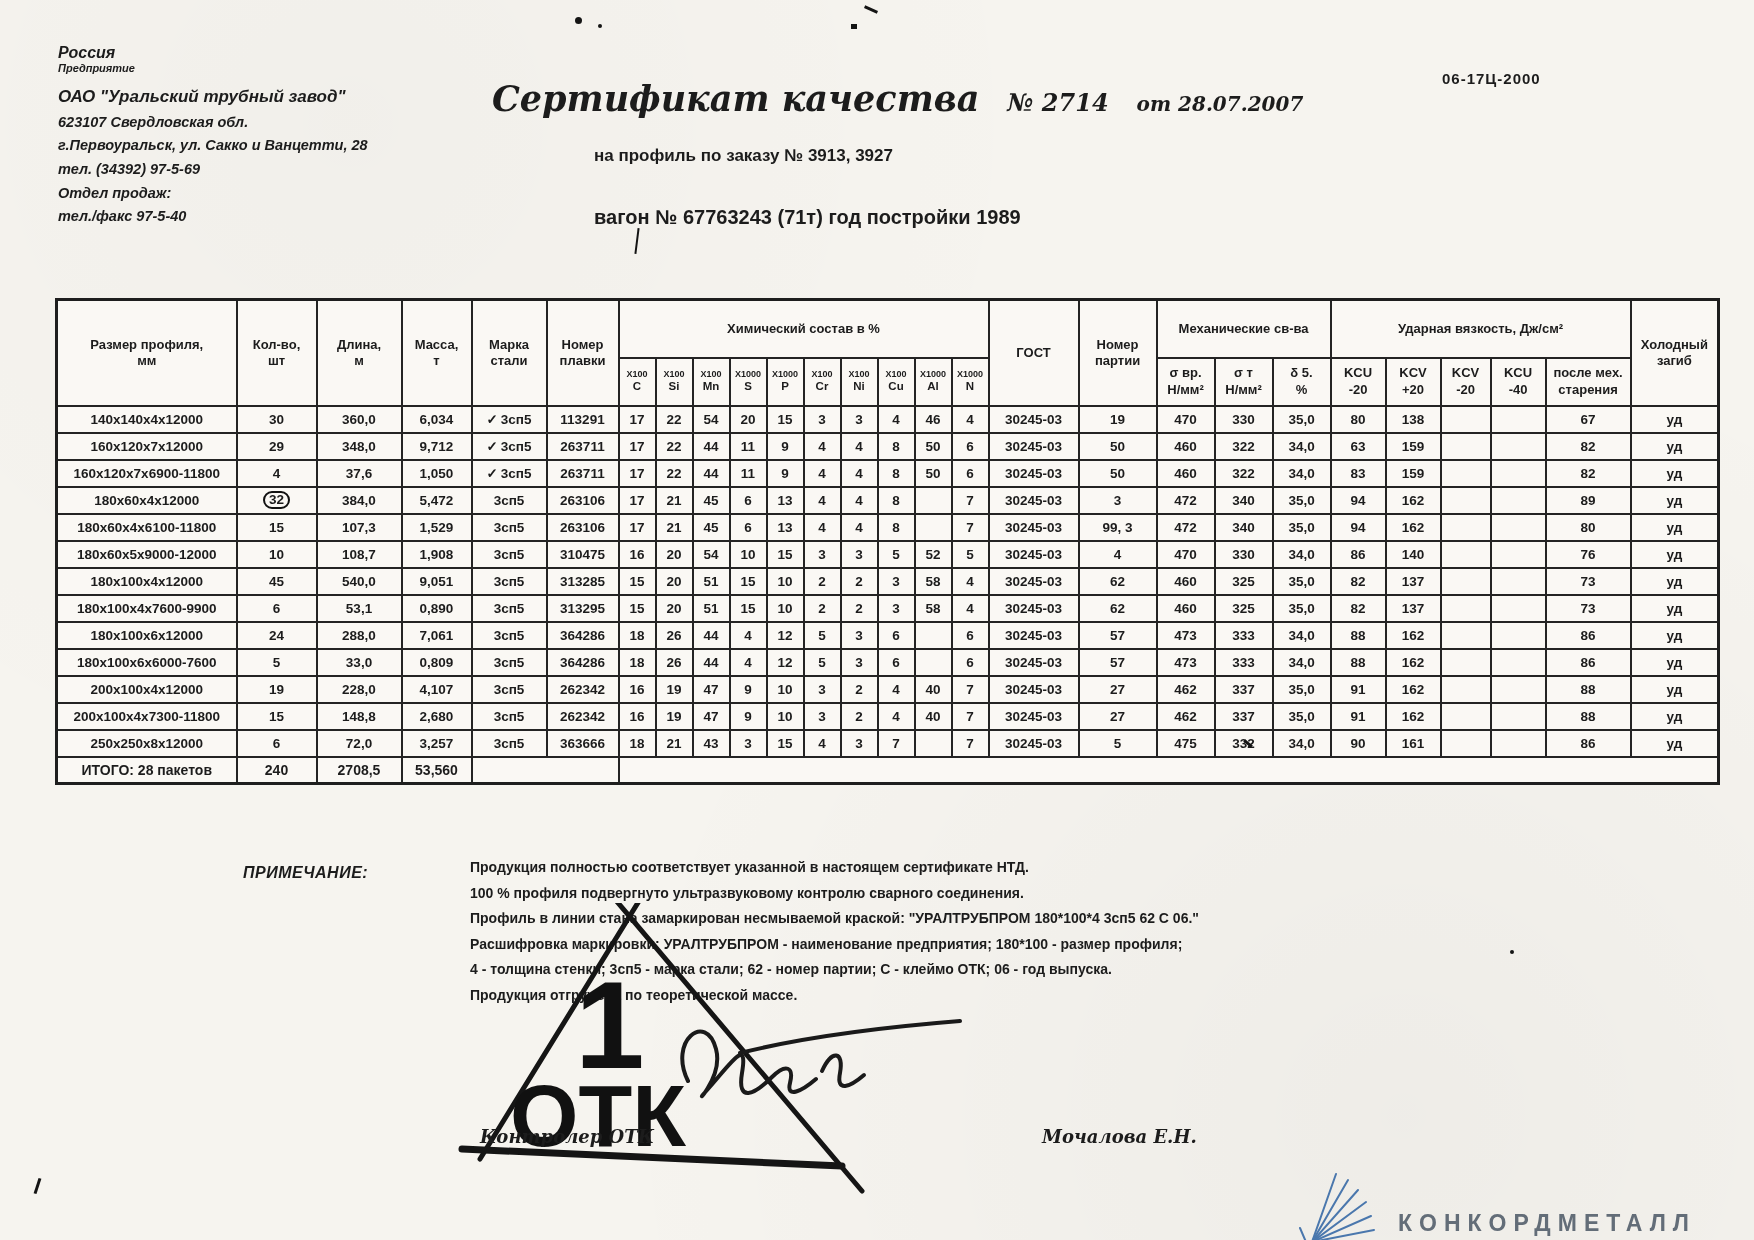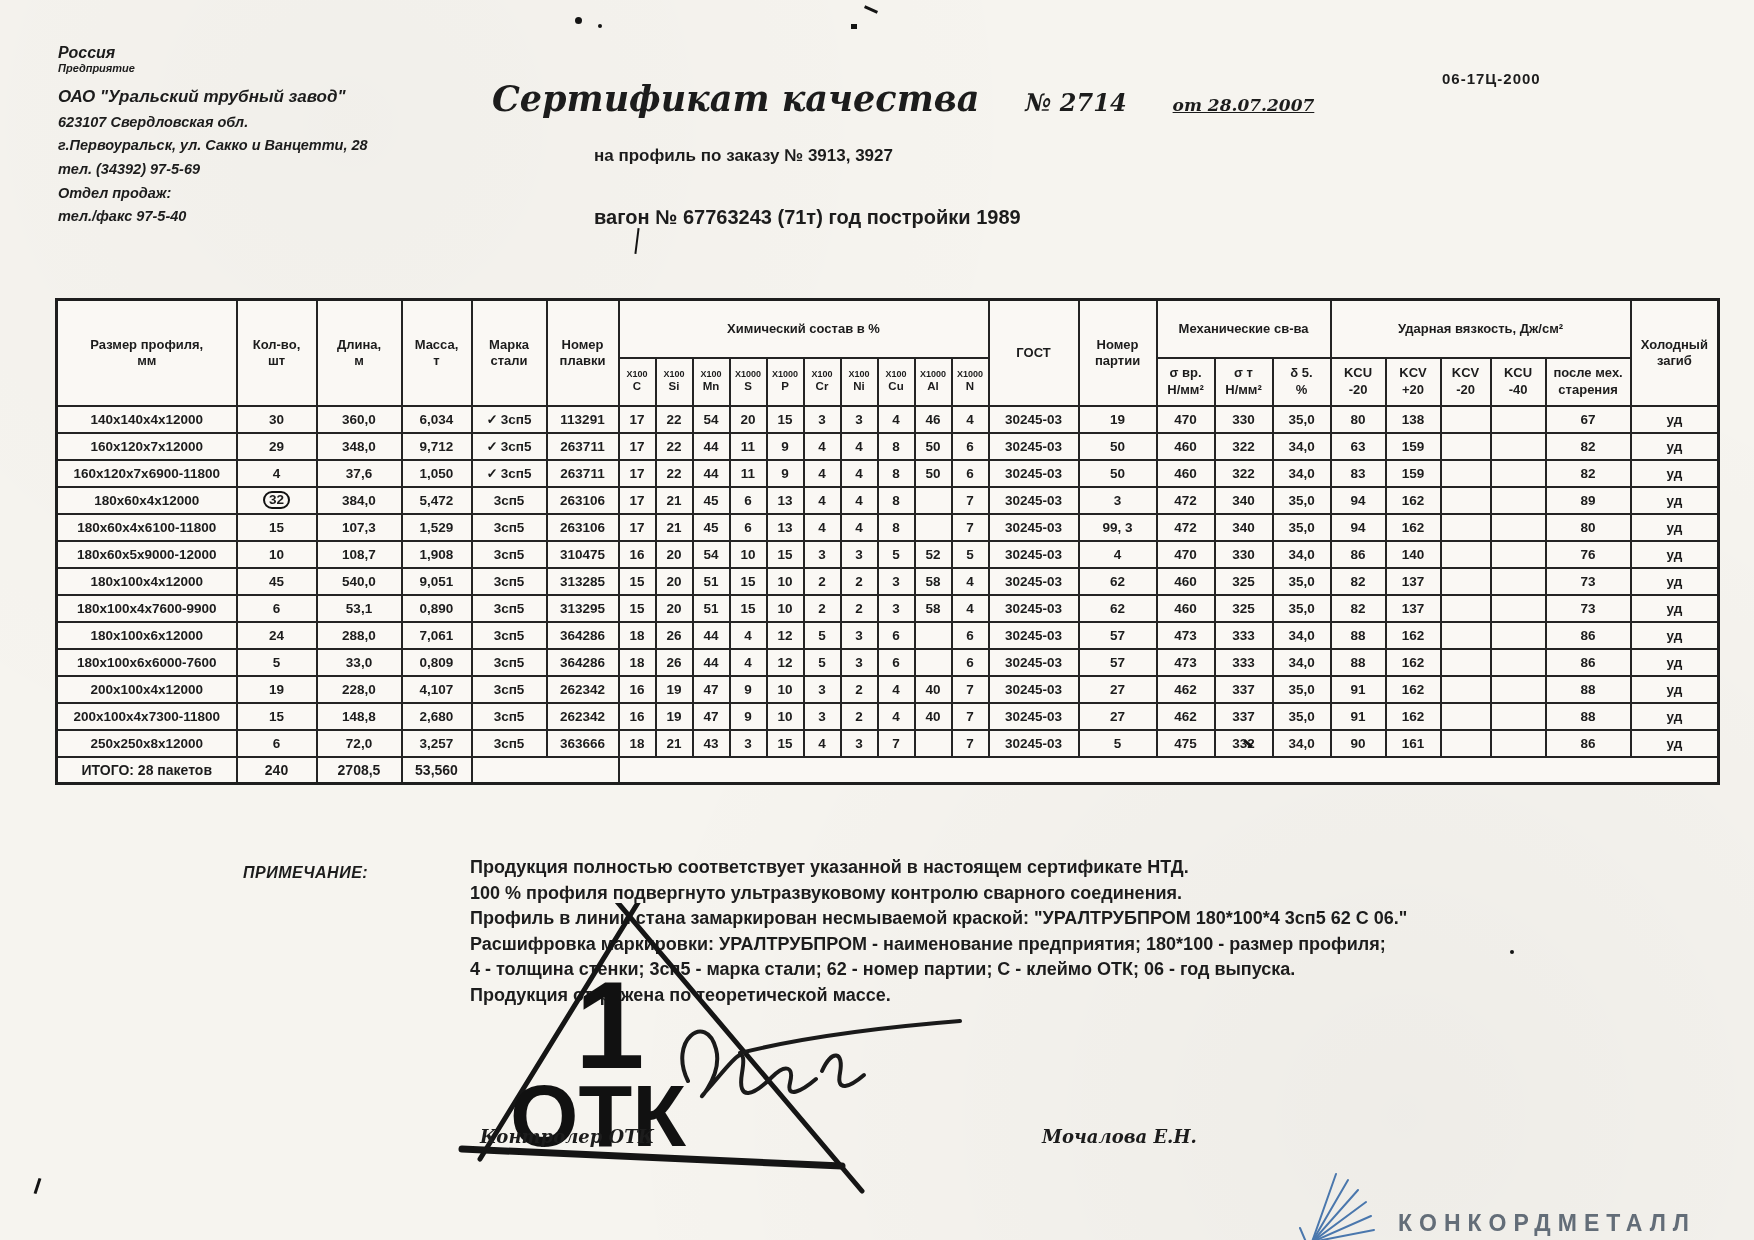--- a/index.html
+++ b/index.html
@@ -12,25 +12,25 @@
     background:
       radial-gradient(circle at 20% 10%, rgba(0,0,0,0.02), transparent 40%),
       radial-gradient(circle at 80% 90%, rgba(0,0,0,0.03), transparent 45%),
       #f6f4ef;}
   
   .company{position:absolute;left:58px;top:44px;font-style:italic;font-weight:bold;line-height:1.15;}
   .c-country{font-size:16px;}
   .c-label{font-size:11px;margin-top:0;}
   .c-name{font-size:17px;margin-top:12px;}
   .c-line{font-size:14.5px;margin-top:7px;}
-  .titlebar{position:absolute;left:492px;top:78px;display:flex;align-items:baseline;gap:46px;
+  .titlebar{position:absolute;left:492px;top:78px;display:flex;align-items:baseline;gap:28px;
     font-family:"DejaVu Serif",serif;font-style:italic;font-weight:bold;white-space:nowrap;}
   .t-main{font-size:35px;}
   .t-num{font-size:24px;}
-  .t-date{font-size:17px;text-decoration:underline;}
+  .t-date{font-size:20px;}
   .order-line{position:absolute;left:594px;top:146px;font-size:17px;font-weight:bold;}
   .wagon-line{position:absolute;left:594px;top:206px;font-size:20px;font-weight:bold;}
   .scan-code{position:absolute;left:1442px;top:70px;font-size:15px;font-weight:bold;letter-spacing:1px;}
   
   table.cert{position:absolute;left:55px;top:298px;border-collapse:collapse;table-layout:fixed;
     width:1662px;border:3px solid #1e1e1e;background:#faf8f4;}
   table.cert th,table.cert td{border:2px solid #242424;padding:1px 3px;vertical-align:middle;}
   table.cert th{font-size:13px;font-weight:bold;text-align:center;white-space:pre-line;line-height:1.25;}
   table.cert thead tr:first-child{height:58px;}
   table.cert thead tr:last-child{height:48px;}
@@ -42,21 +42,21 @@
   th .mult{font-size:9px;font-weight:bold;line-height:1.1;}
   th .el{font-size:11.5px;font-weight:bold;line-height:1.2;}
   th.small2{font-size:11px;}
   tr.total-row{height:33px;}
   tr.total-row td{font-size:14px;}
   tr.total-row td.noborder{border:none;background:transparent;}
   .circled{display:inline-block;border:2px solid #111;border-radius:11px;padding:0 4px;line-height:1.1;}
   .check{margin-right:3px;}
   
   .note-label{position:absolute;left:243px;top:864px;font-size:16px;font-weight:bold;font-style:italic;letter-spacing:0.5px;}
-  .notes{position:absolute;left:470px;top:855px;width:960px;font-size:18px;font-weight:bold;line-height:25.6px;}
+  .notes{position:absolute;left:470px;top:855px;width:960px;font-size:14px;font-weight:bold;line-height:25.6px;}
   
   .stamp-svg{position:absolute;left:440px;top:903px;}
   .sig-role{position:absolute;left:480px;top:1126px;font-family:"DejaVu Serif",serif;font-style:italic;font-weight:bold;font-size:18px;}
   .sig-name{position:absolute;left:1042px;top:1126px;font-family:"DejaVu Serif",serif;font-style:italic;font-weight:bold;font-size:18px;}
   
   .logo{position:absolute;left:1298px;top:1168px;display:flex;align-items:flex-end;gap:10px;}
   .logo-text{font-size:23px;font-weight:bold;letter-spacing:7px;color:#636d78;padding-bottom:6px;white-space:nowrap;}
   
   .speck{position:absolute;background:#141414;border-radius:50%;}
   .dash{position:absolute;background:#141414;}

